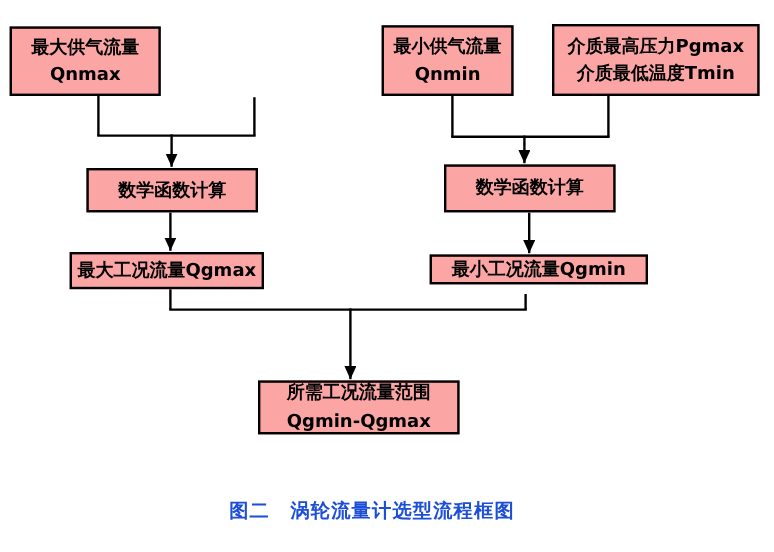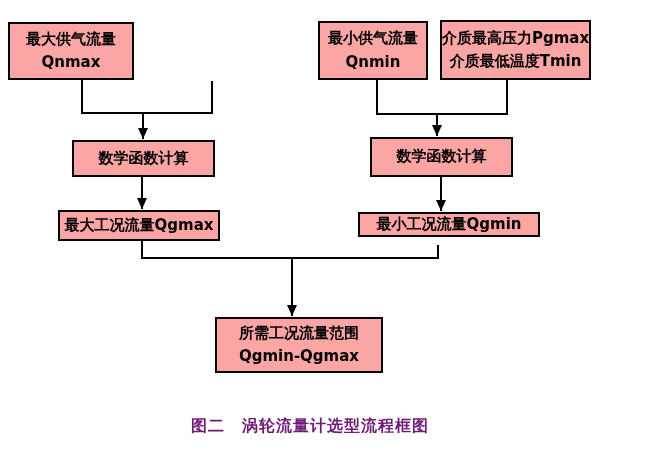--- a/index.html
+++ b/index.html
@@ -39,21 +39,21 @@
     white-space: nowrap;
   }
   .caption {
     position: absolute;
     left: 0;
     top: 416px;
     width: 620px;
     text-align: center;
     font-weight: bold;
     font-size: 16px;
-    color: #701a75;
+    color: #1d4ed8;
     letter-spacing: 1px;
   }
 </style>
 </head>
 <body>
 
 <div class="canvas">
 
   <svg class="edges" viewBox="0 0 645 460" xmlns="http://www.w3.org/2000/svg">
     <defs>
@@ -85,41 +85,41 @@
     <span>最大供气流量</span>
     <span>Qnmax</span>
   </div>
 
 
   <div class="node" style="left:318px; top:21px; width:110px; height:59px;">
     <span>最小供气流量</span>
     <span>Qnmin</span>
   </div>
 
-  <div class="node" style="left:440px; top:20px; width:151px; height:60px;text-align:center;">
+  <div class="node" style="left:460px; top:20px; width:173px; height:60px;text-align:center;">
     <span>介质最高压力Pgmax</span>
     <span>介质最低温度Tmin</span>
   </div>
 
   <div class="node" style="left:72px; top:140px; width:143px; height:37px;">
     <span>数学函数计算</span>
   </div>
 
   <div class="node" style="left:370px; top:137px; width:143px; height:40px;">
     <span>数学函数计算</span>
   </div>
 
   <div class="node" style="left:58px; top:210px; width:162px; height:31px;">
     <span>最大工况流量Qgmax</span>
   </div>
 
   <div class="node" style="left:358px; top:212px; width:182px; height:25px;">
     <span>最小工况流量Qgmin</span>
   </div>
 
-  <div class="node" style="left:215px; top:317px; width:168px; height:56px;">
+  <div class="node" style="left:215px; top:317px; width:168px; height:45px;">
     <span>所需工况流量范围</span>
     <span>Qgmin-Qgmax</span>
   </div>
 
   <div class="caption">图二　涡轮流量计选型流程框图</div>
 
 </div>
 
 </body></html>

